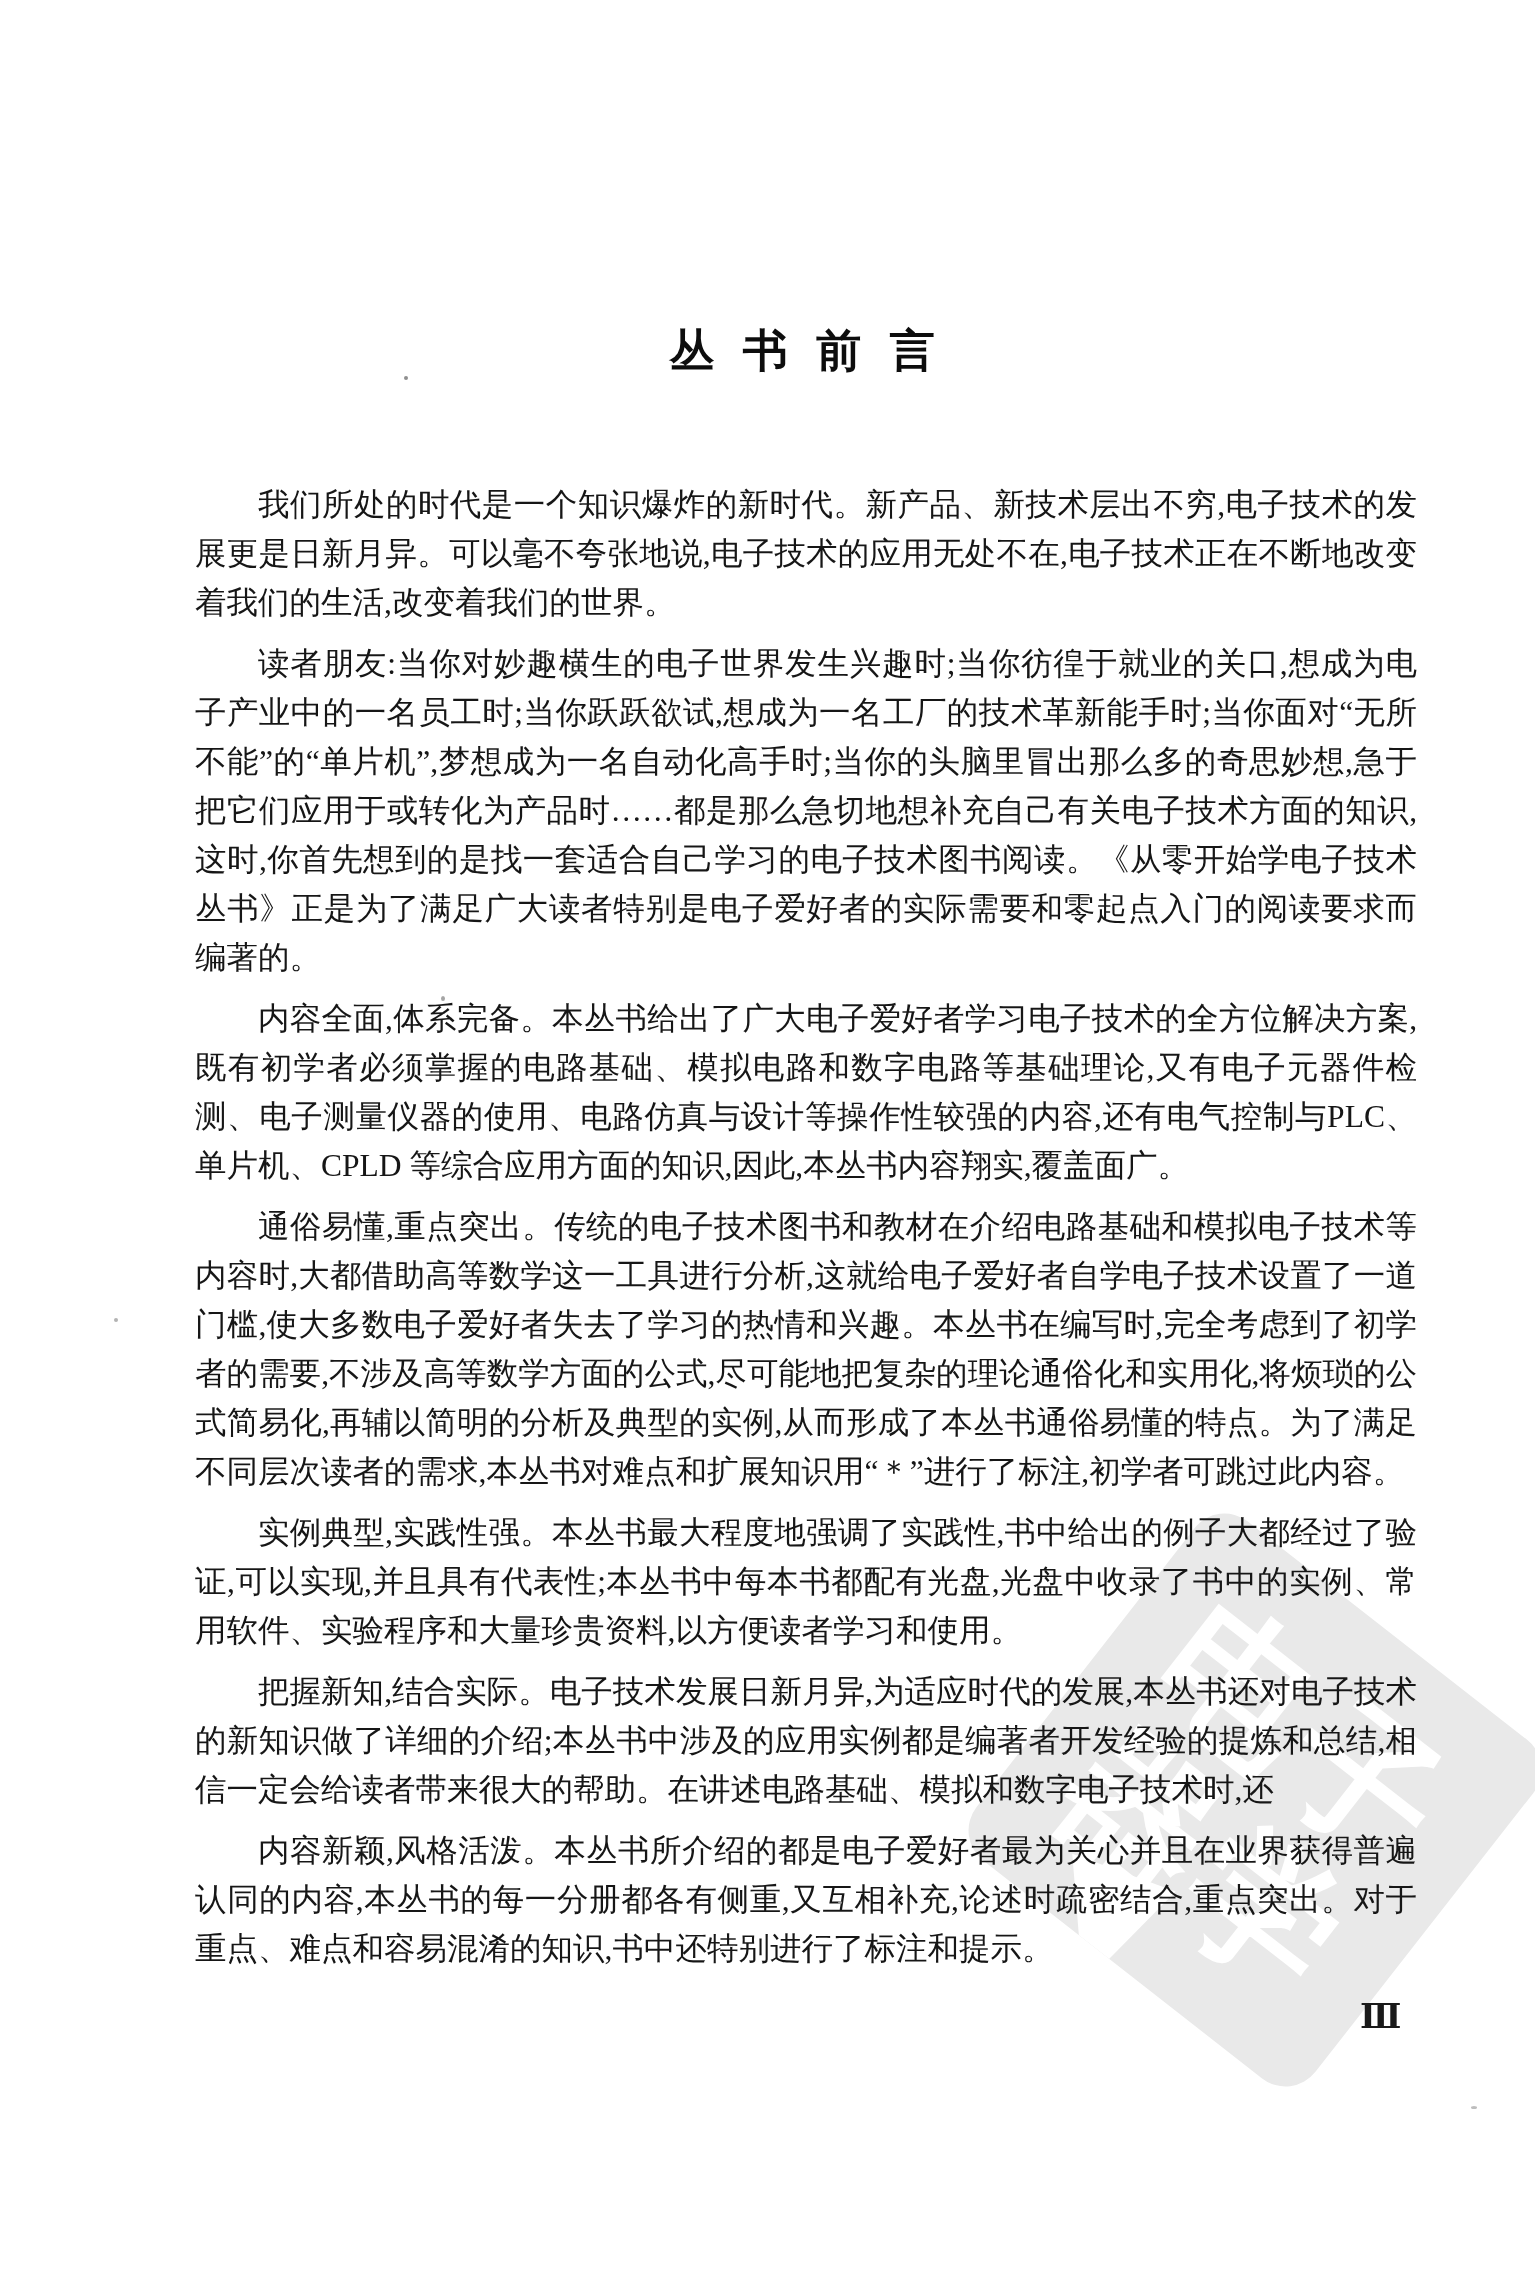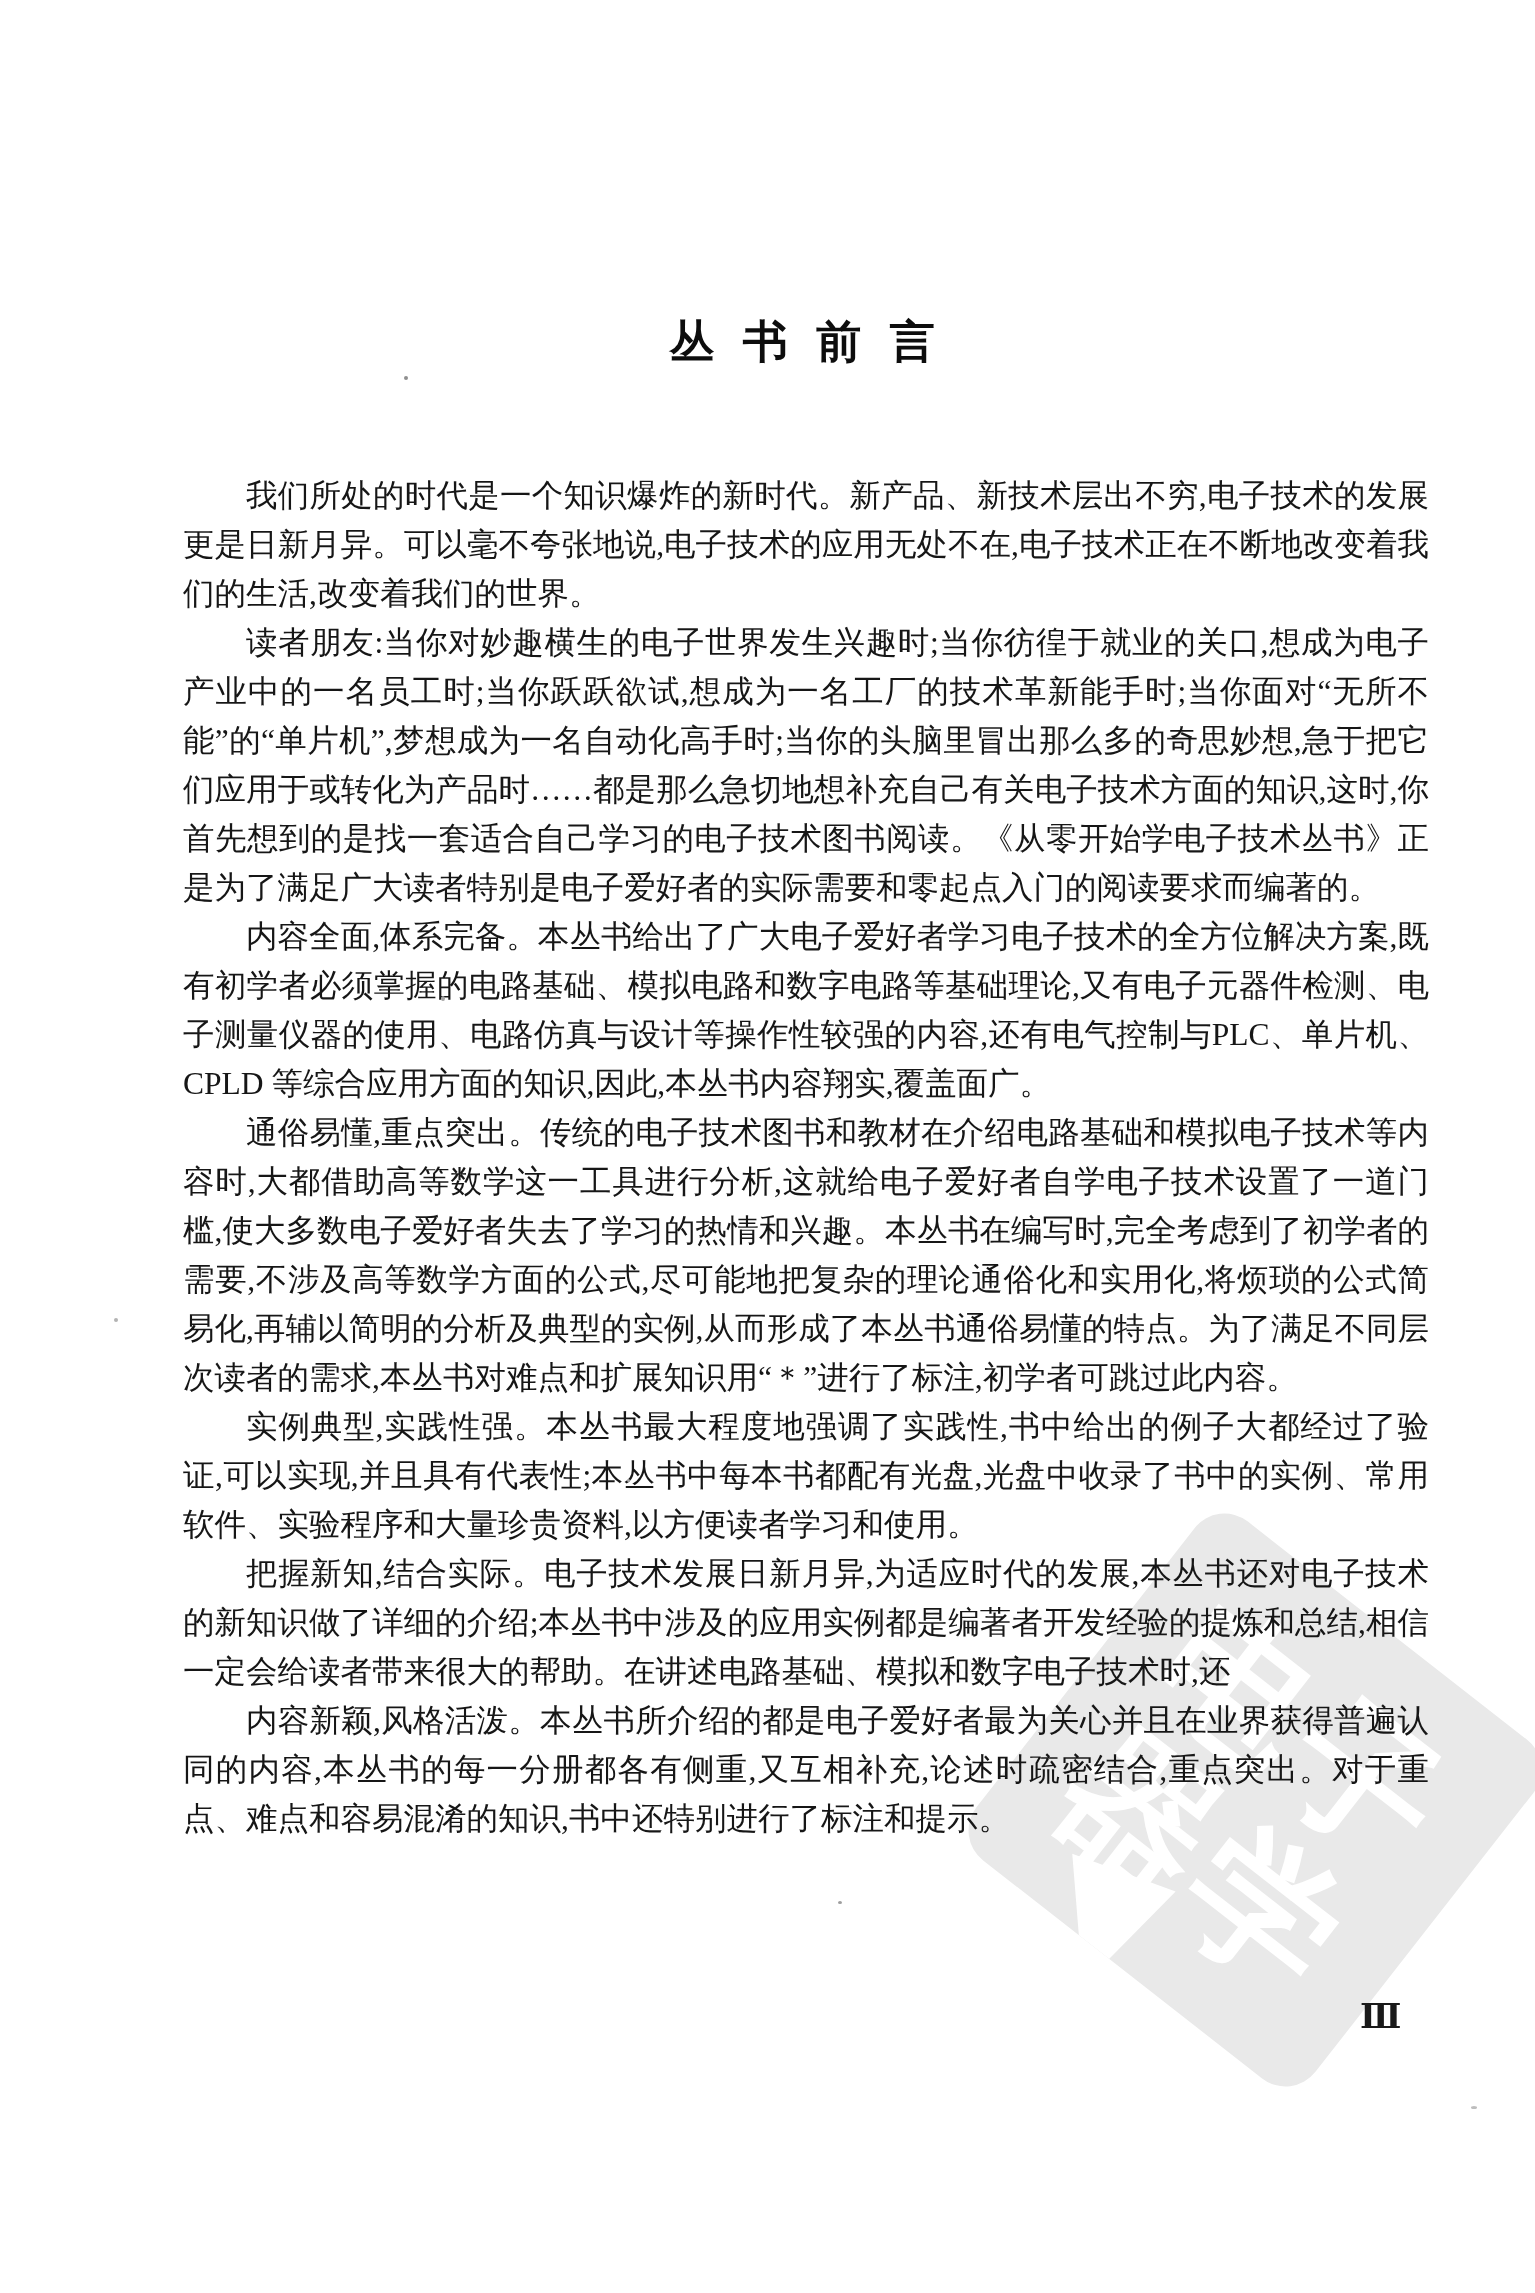--- a/index.html
+++ b/index.html
@@ -54,41 +54,41 @@
     height: 0;
     border-left: 55px solid transparent;
     border-right: 55px solid transparent;
     border-top: 120px solid #ffffff;
     transform: rotate(-18deg);
   }
 
   .content {
     position: absolute;
     left: 183px;
-    top: 7px;
+    top: 16px;
     width: 1246px;
     z-index: 1;
   }
 
   .page-title {
     margin: 306px 0 0 0;
     text-align: center;
     font-family: "Liberation Sans", "DejaVu Sans", sans-serif;
     font-weight: 700;
     font-size: 45px;
     line-height: 58px;
     letter-spacing: 8px;
     color: #0d0d0d;
   }
 
   .body-text {
     margin-top: 100px;
   }
   .body-text p {
-    margin: 0;
+    margin: 12px;
     text-indent: 2em;
     text-align: justify;
     font-size: 31.5px;
     line-height: 49px;
     color: #161616;
     font-family: "Liberation Serif", "DejaVu Serif", serif;
   }
 
   .page-number {
     position: absolute;

